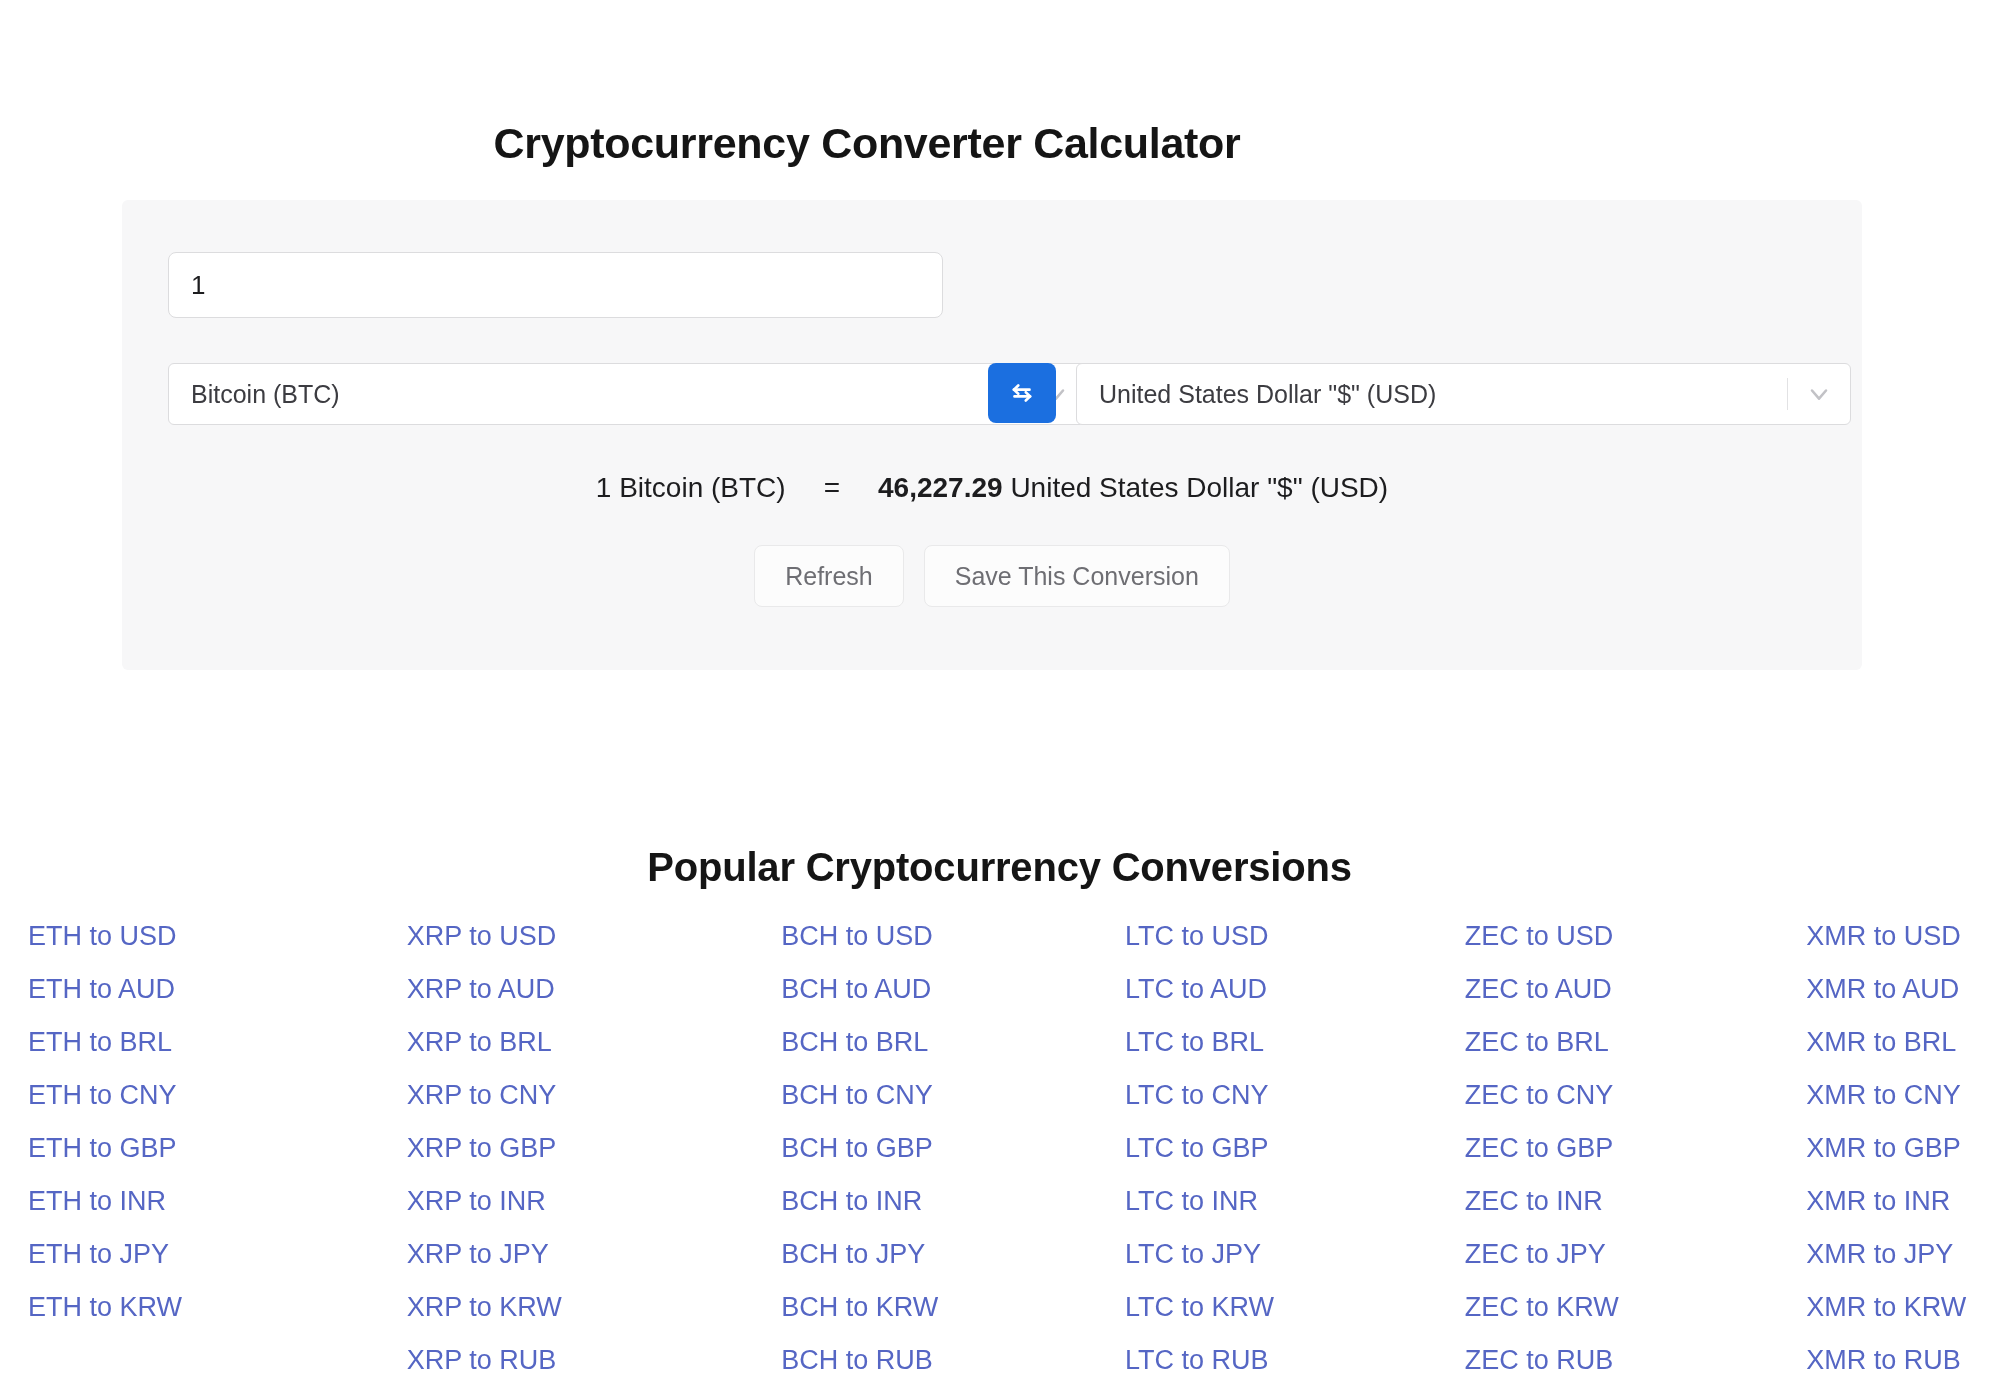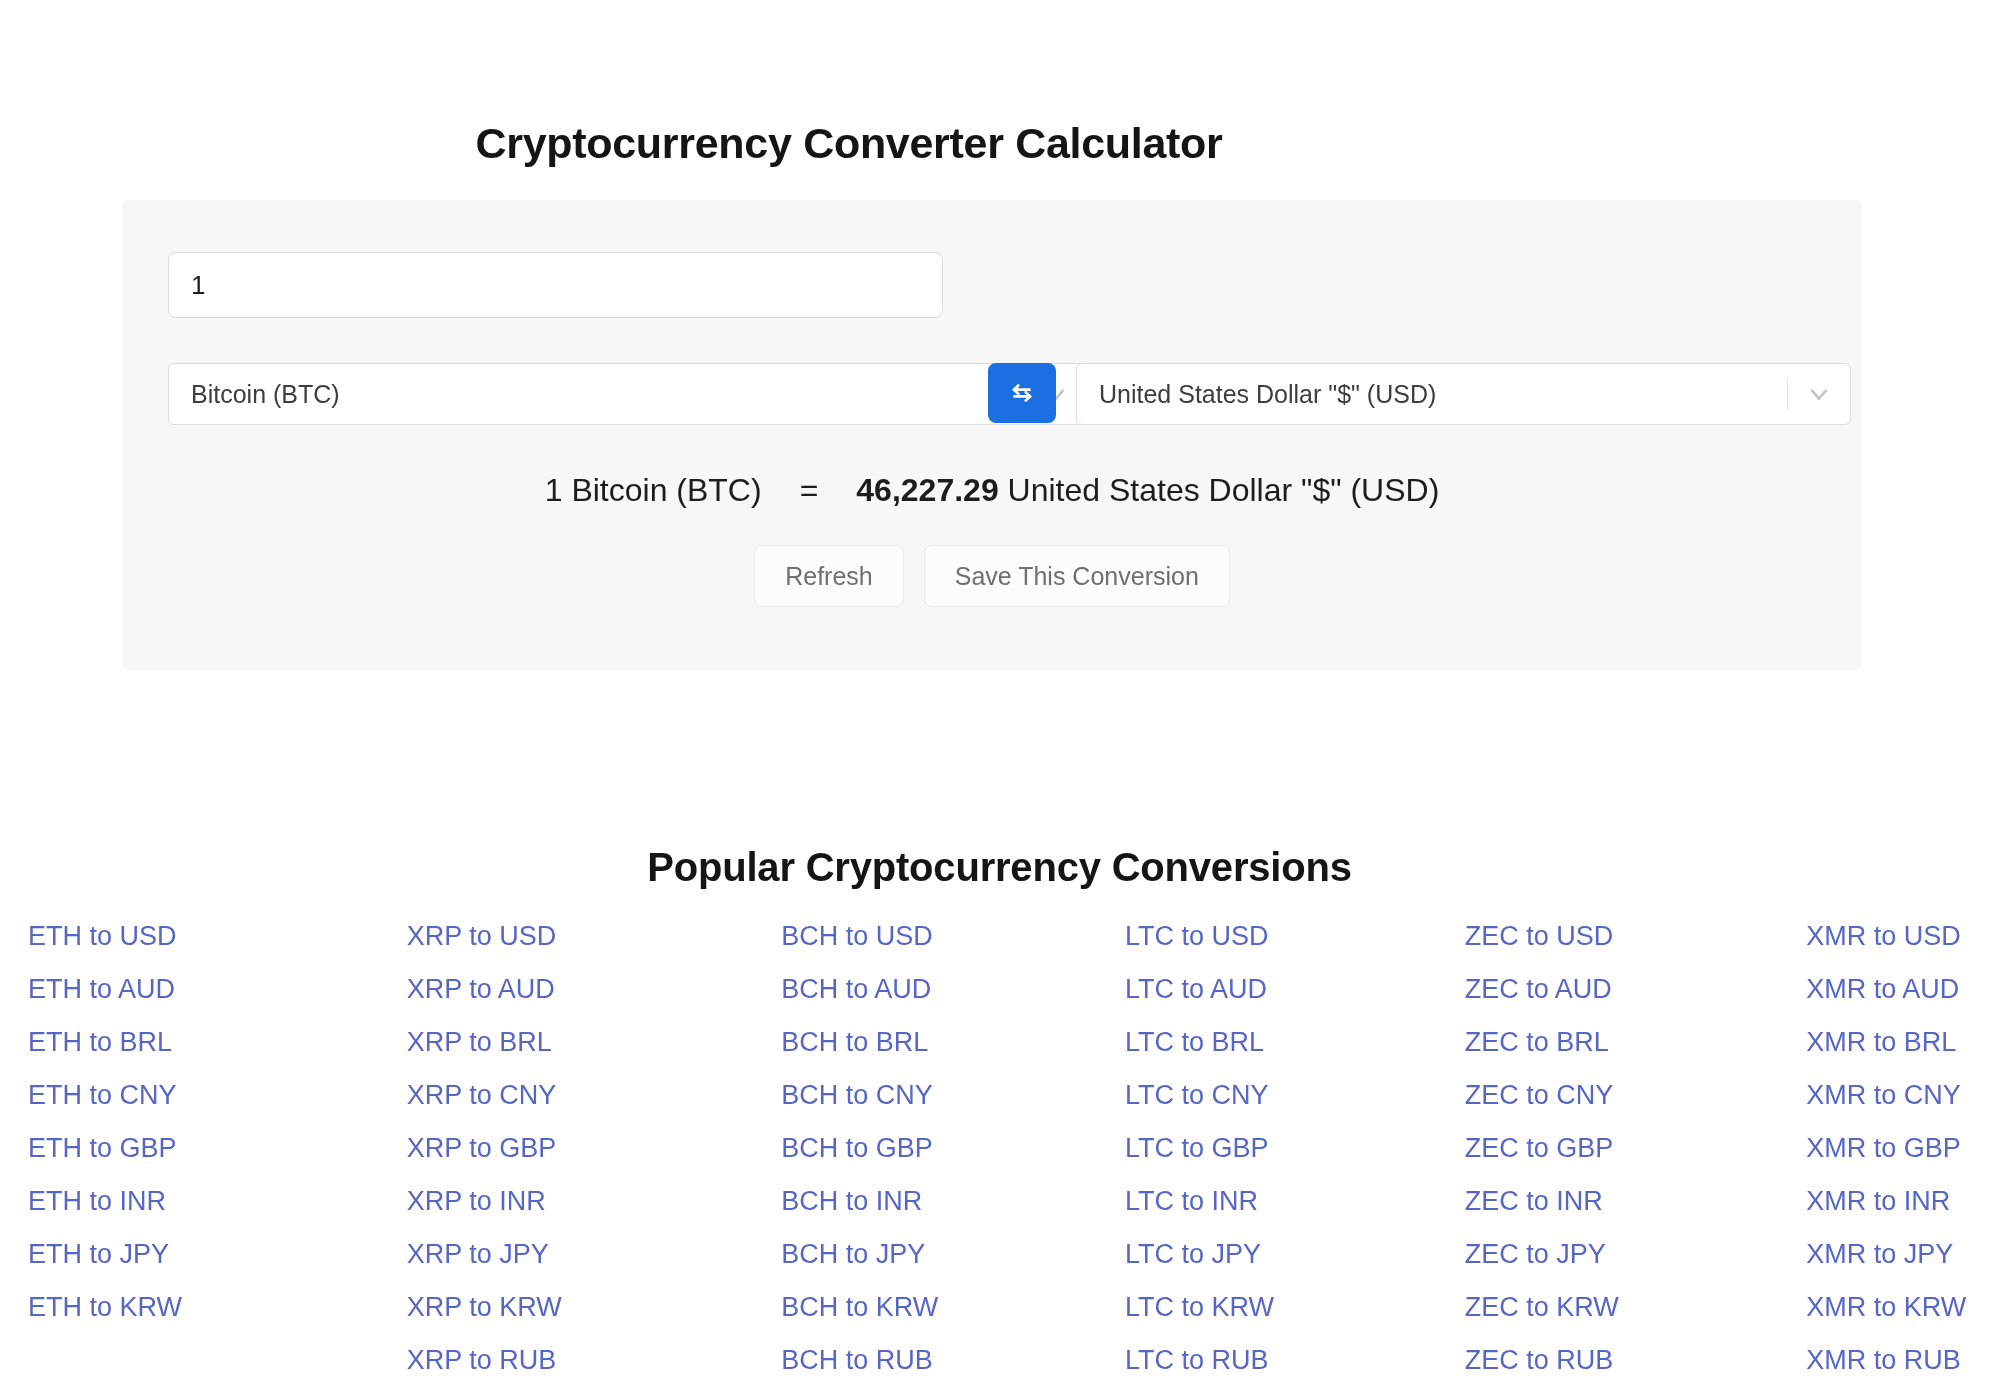--- a/index.html
+++ b/index.html
@@ -8,21 +8,21 @@
     width: 1999px; height: 1392px;
     background: #ffffff;
     font-family: "Liberation Sans", sans-serif;
     -webkit-font-smoothing: antialiased;
   }
   .page { position: relative; width: 1999px; height: 1392px; overflow: hidden; }
 
   
   .page-title {
     position: absolute;
-    top: 90px; left: 0; width: 1698px;
+    top: 90px; left: 18px; width: 1698px;
     text-align: center;
     font-size: 43px;
     font-weight: bold;
     color: #151515;
     letter-spacing: -0.3px;
   }
 
   
   .converter-panel {
     position: absolute;
@@ -99,21 +99,21 @@
     padding: 0;
   }
   .swap-button svg { display: block; }
 
   
   .result-line {
     position: absolute;
     left: 0; top: 272px;
     width: 1740px;
     text-align: center;
-    font-size: 32px;
+    font-size: 28px;
     color: #1d1d1f;
     white-space: nowrap;
   }
   .result-line .amt-from { }
   .result-line .eq { display: inline-block; margin: 0 38px; color: #1d1d1f; }
   .result-line .value { font-weight: bold; }
   .result-line .unit-to { }
 
   
   .actions {

